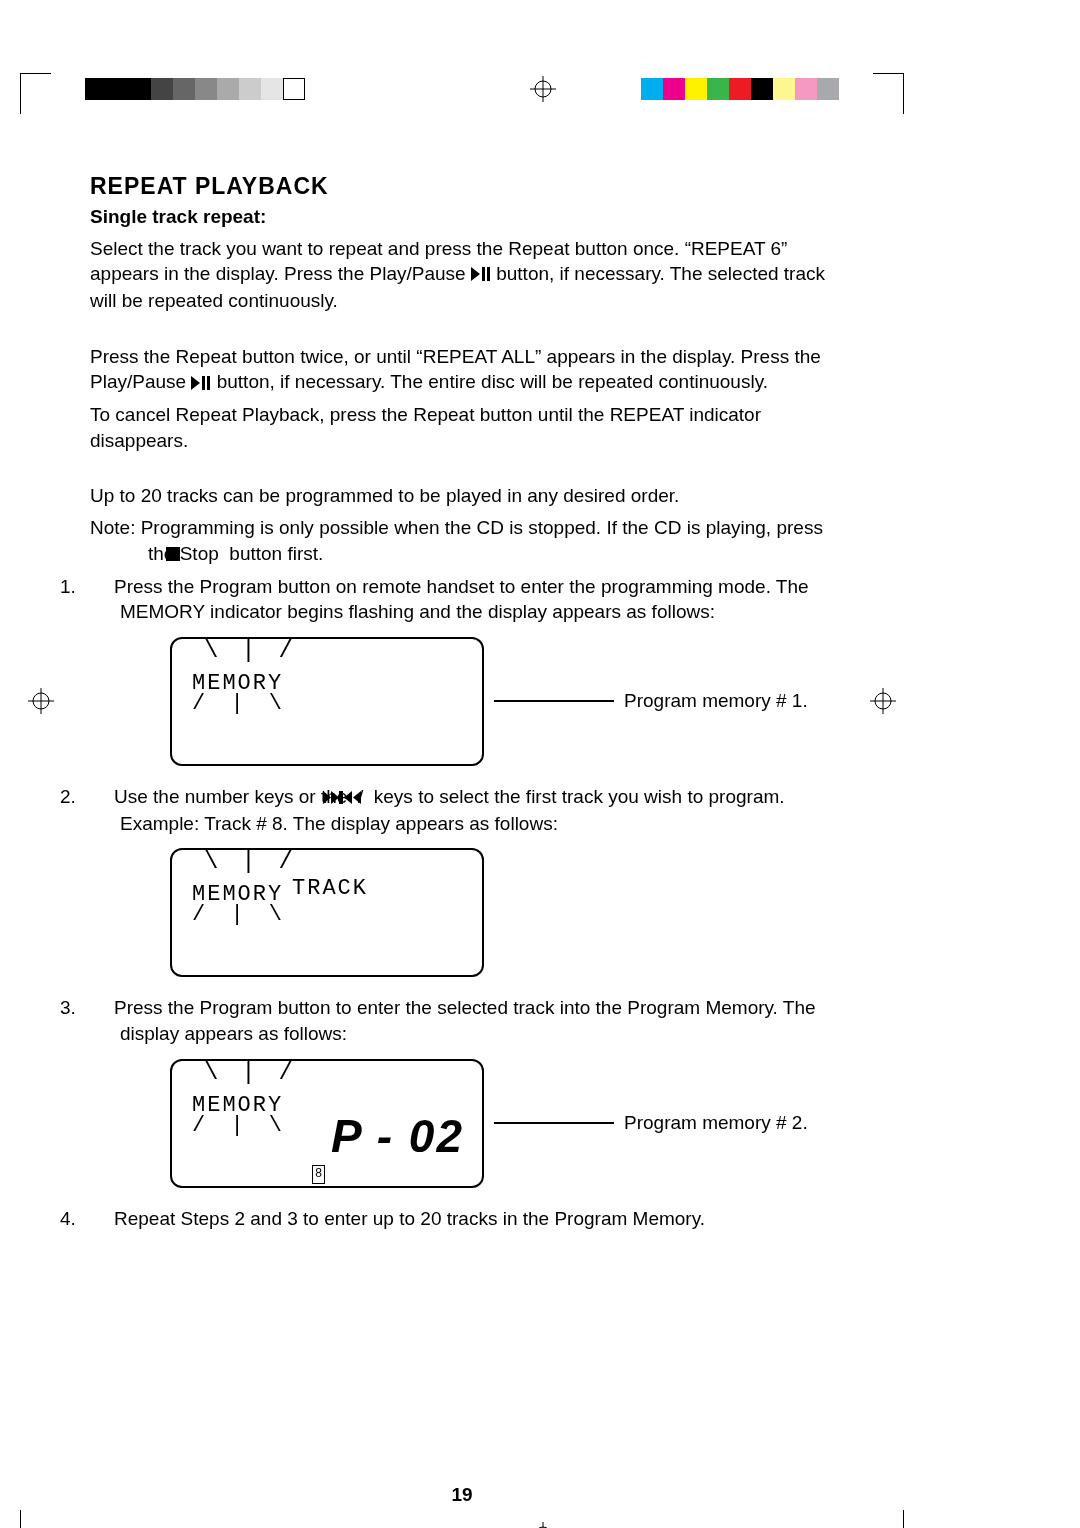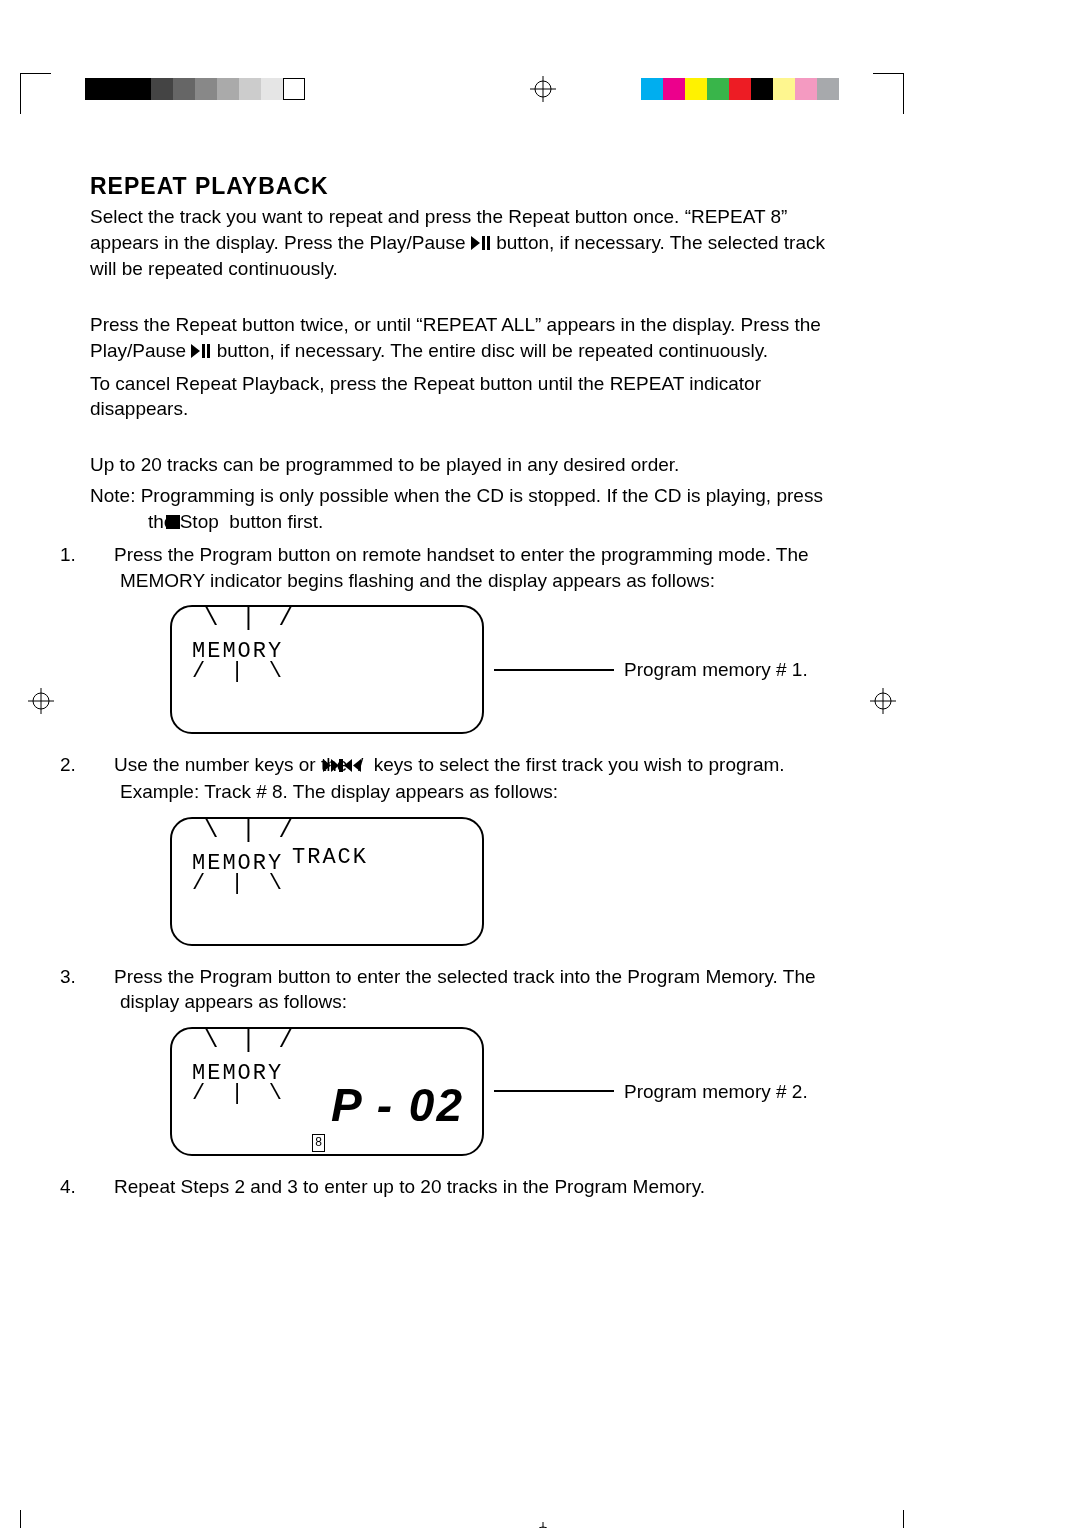--- a/index.html
+++ b/index.html
@@ -42,21 +42,21 @@
   .sub { font-weight:bold; margin-top:2px;}
   p { margin: 2px 0 6px 0; line-height:1.35;}
   .section { margin-bottom: 30px;}
   .note-indent { padding-left: 58px; text-indent:-58px;}
   ol.steps { list-style:none; padding:0; margin:0;}
   ol.steps > li { padding-left:30px; text-indent:-30px; margin-bottom:18px; line-height:1.35;}
   .num { display:inline-block; width:24px;}
   .figure-row { display:flex; align-items:center; margin:12px 0 12px 50px; text-indent:0;}
   .lcd {
     border:2px solid #000;
-    border-radius:22px;
+    border-radius:12px;
     width:310px;
     height:125px;
     position:relative;
     font-family: "Courier New", monospace;
     text-align: right;
   }
   .flash {
     position:absolute;
     left:32px; top:-6px;
     font-size:26px;
@@ -161,22 +161,23 @@
         <line x1="13" y1="0" x2="13" y2="26" stroke="#000"></line>
         <line x1="0" y1="13" x2="26" y2="13" stroke="#000"></line>
       </svg>
   </div>
 
   <div class="content">
 
     <h2>REPEAT PLAYBACK</h2>
 
     <div class="section">
+      <p class="sub">Single track repeat:</p>
       <p>
-        <span>Select the track you want to repeat and press the Repeat button once. “REPEAT 8” appears in the display.  Press the Play/Pause </span>
+        <span>Select the track you want to repeat and press the Repeat button once. “REPEAT 6” appears in the display.  Press the Play/Pause </span>
         <span class="icon">
           <svg width="20" height="14">
               <polygon points="0,0 9,7 0,14" fill="#000"></polygon>
               <rect x="11" y="0" width="3" height="14" fill="#000"></rect>
               <rect x="16" y="0" width="3" height="14" fill="#000"></rect>
             </svg>
         </span>
         <span> button, if necessary.  The selected track will be repeated continuously.</span>
       </p>
     </div>
@@ -265,13 +266,14 @@
           </div>
         </li>
 
         <li>
           <span class="num">4.</span><span>Repeat Steps 2 and 3 to enter up to 20 tracks in the Program Memory.</span>
         </li>
       </ol>
     </div>
   </div>
 
+  <div class="page-num">19</div>
 </div>
 
 </body></html>

